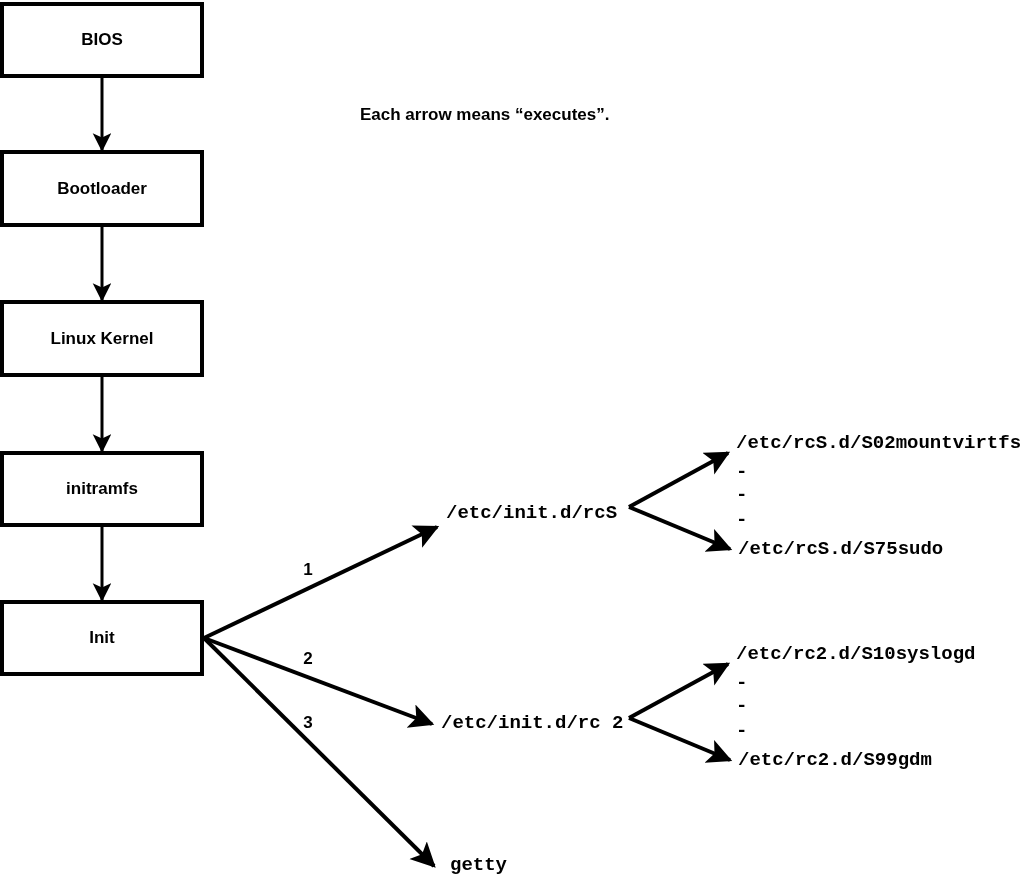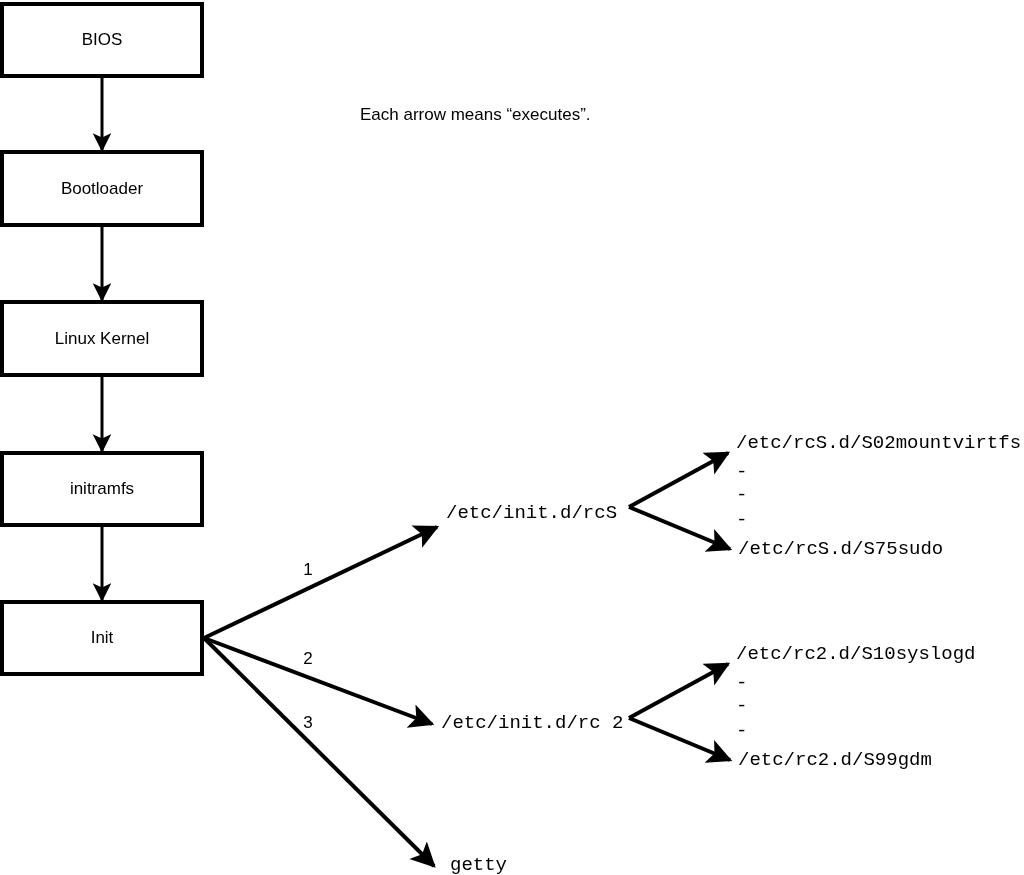--- a/index.html
+++ b/index.html
@@ -12,20 +12,21 @@
     width: 1024px;
     height: 875px;
     font-family: "Liberation Sans", sans-serif;
     overflow: hidden;
   }
   #diagram-root {
     position: relative;
     width: 1024px;
     height: 875px;
     background: #ffffff;
+    font-weight: bold;
   }
   svg#boot-diagram {
     display: block;
     width: 1024px;
     height: 875px;
   }
   .box-rect {
     fill: #ffffff;
     stroke: #000000;
     stroke-width: 4;

